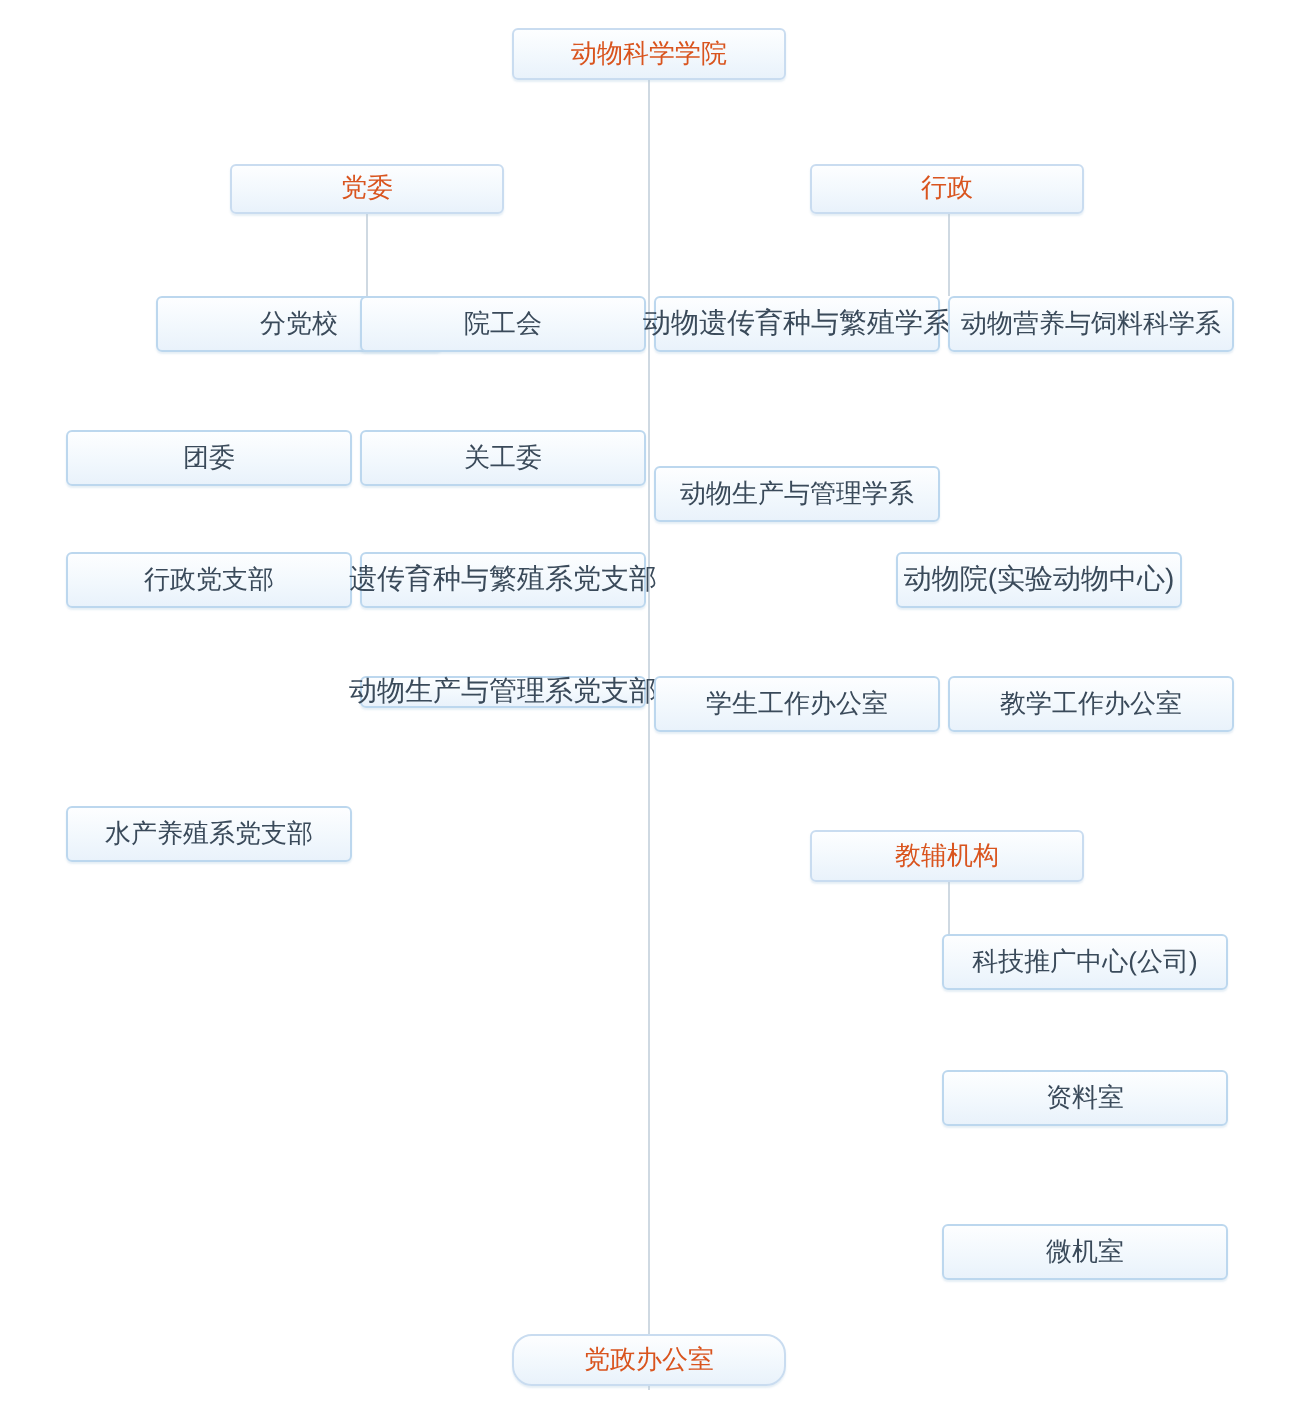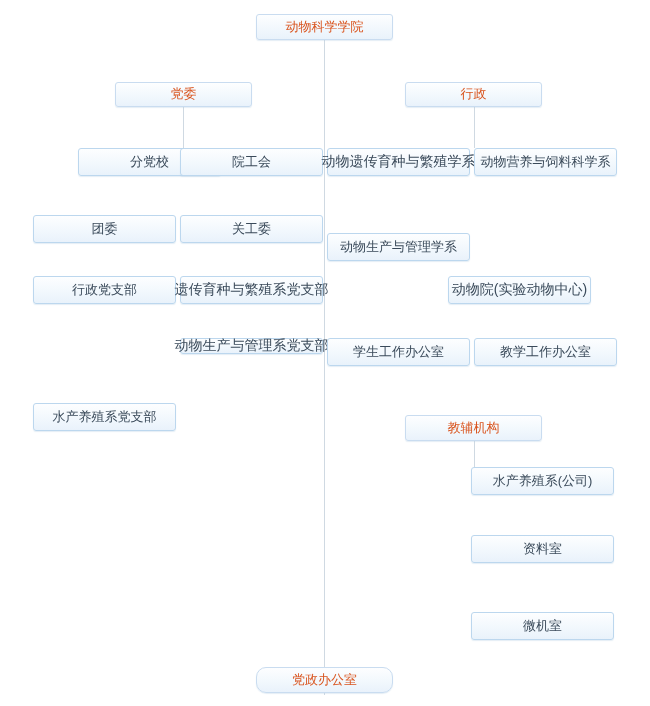--- a/index.html
+++ b/index.html
@@ -68,17 +68,17 @@
     <div class="node" style="left: 180px; top: 215px; width: 143px; height: 28px;">关工委</div>
     <div class="node" style="left: 327px; top: 215px; width: 143px; height: 28px; margin-top: 18px;">动物生产与管理学系</div>
     <div class="node" style="left: 33px; top: 276px; width: 143px; height: 28px;">行政党支部</div>
     <div class="node small" style="left: 180px; top: 276px; width: 143px; height: 28px;">遗传育种与繁殖系党支部</div>
     <div class="node small" style="left: 448px; top: 276px; width: 143px; height: 28px;">动物院(实验动物中心)</div>
     <div class="node small" style="left: 180px; top: 338px; width: 143px; height: 16px;">动物生产与管理系党支部</div>
     <div class="node" style="left: 327px; top: 338px; width: 143px; height: 28px;">学生工作办公室</div>
     <div class="node" style="left: 474px; top: 338px; width: 143px; height: 28px;">教学工作办公室</div>
     <div class="node" style="left: 33px; top: 403px; width: 143px; height: 28px;">水产养殖系党支部</div>
     <div class="node accent" style="left: 405px; top: 403px; width: 137px; height: 26px; margin-top: 12px;">教辅机构</div>
-    <div class="node" style="left: 471px; top: 467px; width: 143px; height: 28px;">水产养殖系(公司)</div>
+    <div class="node" style="left: 471px; top: 467px; width: 143px; height: 28px;">科技推广中心(公司)</div>
     <div class="node" style="left: 471px; top: 535px; width: 143px; height: 28px;">资料室</div>
     <div class="node" style="left: 471px; top: 591px; width: 143px; height: 28px; margin-top: 21px;">微机室</div>
     <div class="node accent" style="left: 256px; top: 667px; width: 137px; height: 26px; border-radius: 10px;">党政办公室</div>
   </div>
 
 </body></html>

